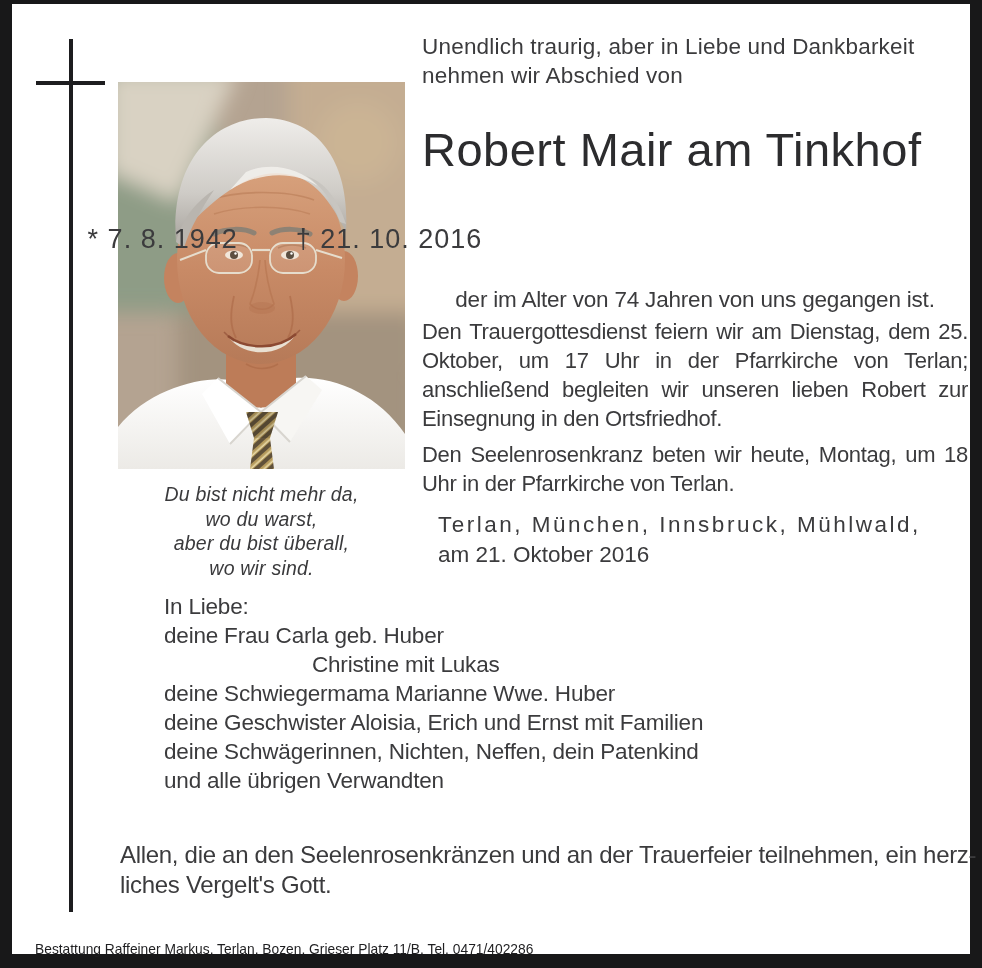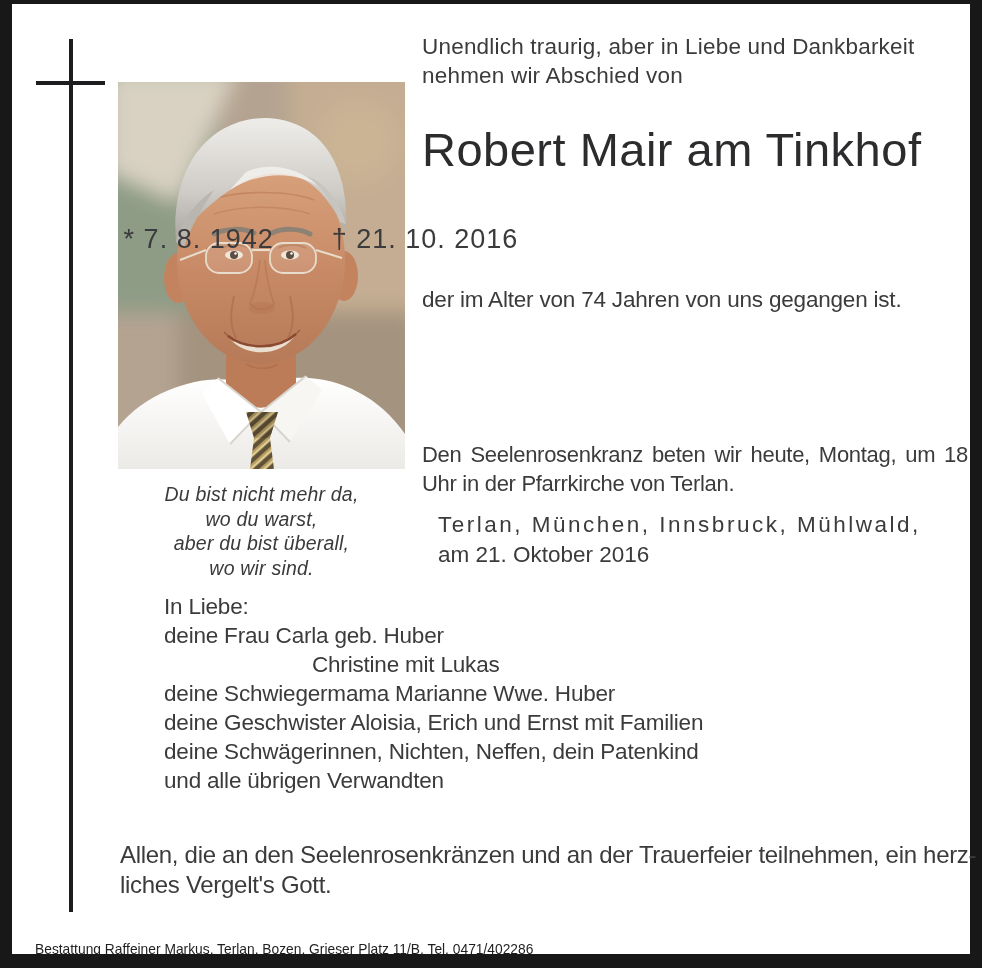--- a/index.html
+++ b/index.html
@@ -43,23 +43,22 @@
     top:118px;width:548px;
     font-size:47px;font-weight:300;
     letter-spacing:0.5px;
     color:#2c2c2e;white-space:nowrap;
   }
   .dates{
     top:220px;width:546px;
     font-size:27px;letter-spacing:1px;
     display:flex;justify-content:center;gap:58px;
     color:#3b3b3d;
-    padding-left:36px;
-  }
-  .ageline{top:283px;font-size:22.5px;letter-spacing:-0.2px;white-space:nowrap;}
+  }
+  .ageline{top:283px;font-size:22.5px;letter-spacing:-0.2px;white-space:nowrap;text-align:center;}
   .service{top:313px;font-size:22px;line-height:29px;letter-spacing:-0.3px;text-align:justify;}
   .rosary{top:436px;font-size:22px;line-height:29px;letter-spacing:-0.3px;text-align:justify;}
   .places{top:506px;font-size:22.5px;line-height:30px;margin-left:16px;}
   .places .spread{letter-spacing:2.5px;}
   
   .family{left:108px;top:588px;width:850px;color:#3b3b3d;font-size:22.5px;line-height:29px;letter-spacing:-0.2px;margin-left:44px;}
   .family .indent{padding-left:148px;}
   
   .thanks{
     left:108px;top:836px;width:850px;
@@ -188,20 +187,21 @@
 wo wir sind.</div>
 
     <div class="abs col intro">Unendlich traurig, aber in Liebe und Dankbarkeit
 nehmen wir Abschied von</div>
     <div class="abs col name">Robert Mair am Tinkhof</div>
     <div class="abs dates">
       <span>* 7. 8. 1942</span>
       <span>† 21. 10. 2016</span>
     </div>
     <div class="abs col ageline">der im Alter von 74 Jahren von uns gegangen ist.</div>
+    <div class="abs col service">Den Trauergottesdienst feiern wir am Dienstag, dem 25. Oktober, um 17 Uhr in der Pfarrkirche von Terlan; anschließend begleiten wir unseren lieben Robert zur Einsegnung in den Ortsfriedhof.</div>
     <div class="abs col rosary">Den Seelenrosenkranz beten wir heute, Montag, um 18 Uhr in der Pfarrkirche von Terlan.</div>
     <div class="abs col places">
       <div class="spread">Terlan, München, Innsbruck, Mühlwald,</div>
       <div>am 21. Oktober 2016</div>
     </div>
 
     <div class="abs family">
       <div>In Liebe:</div>
       <div>deine Frau Carla geb. Huber</div>
       <div class="indent">Christine mit Lukas</div>

